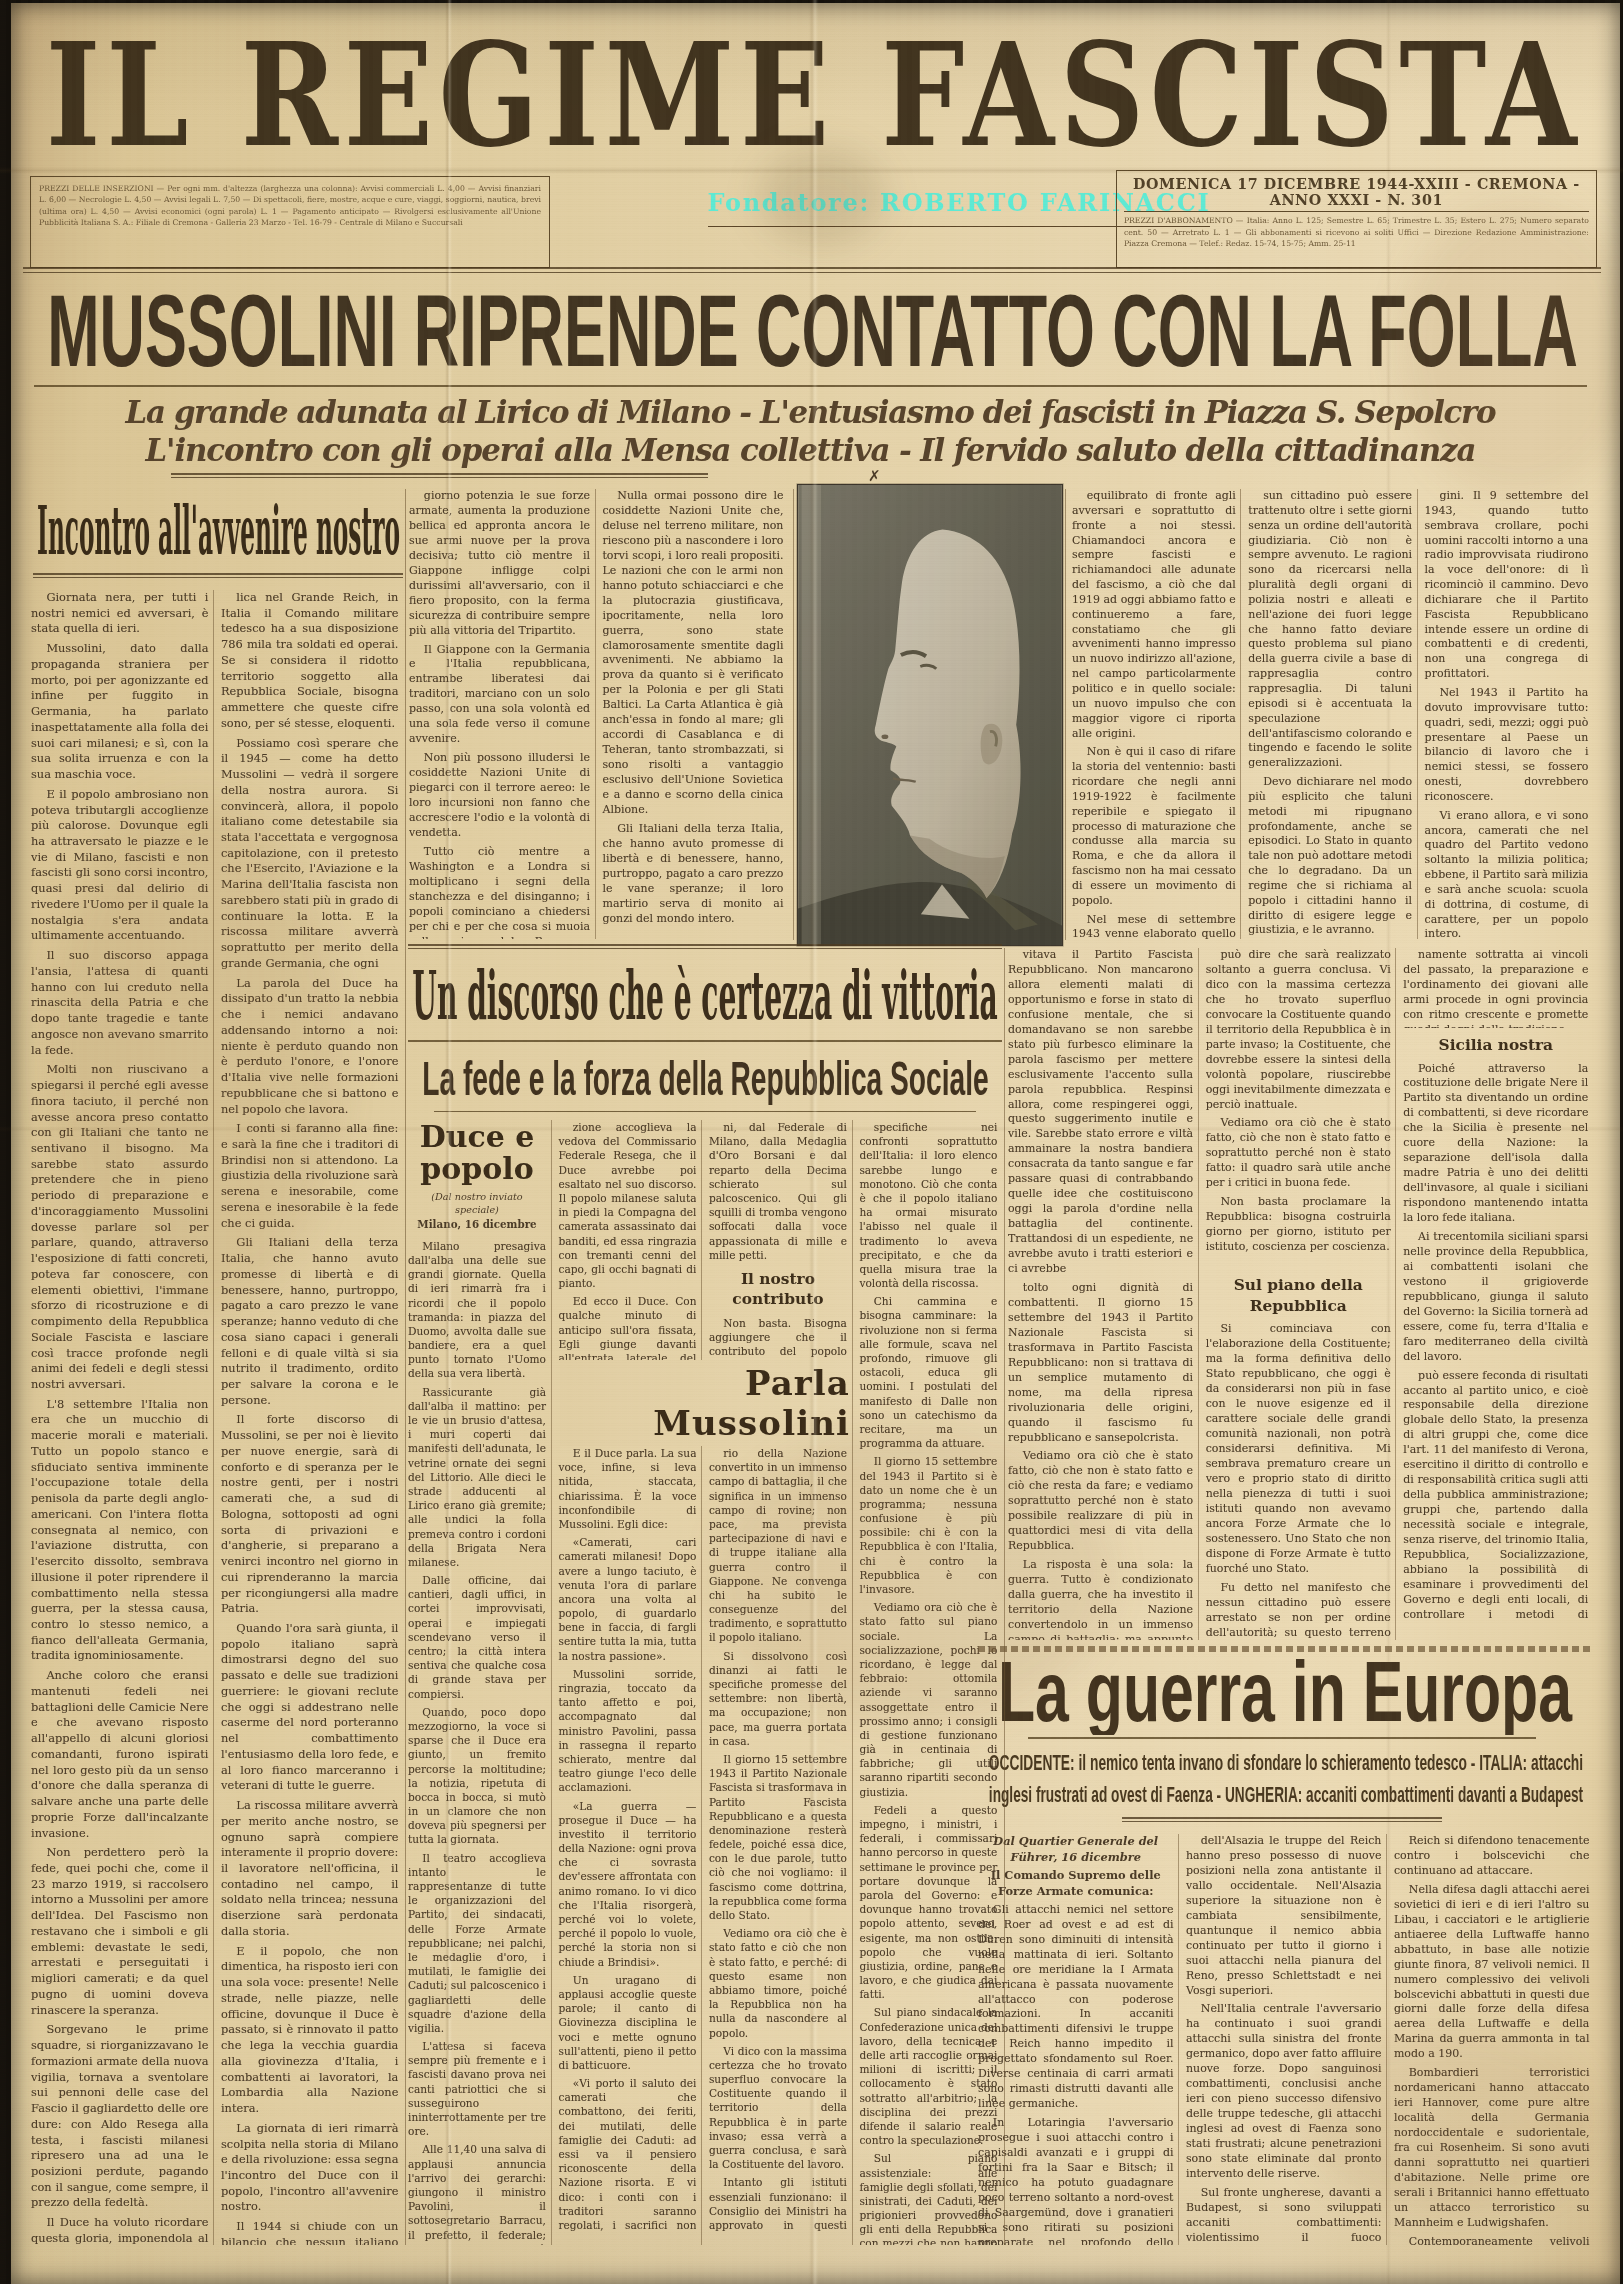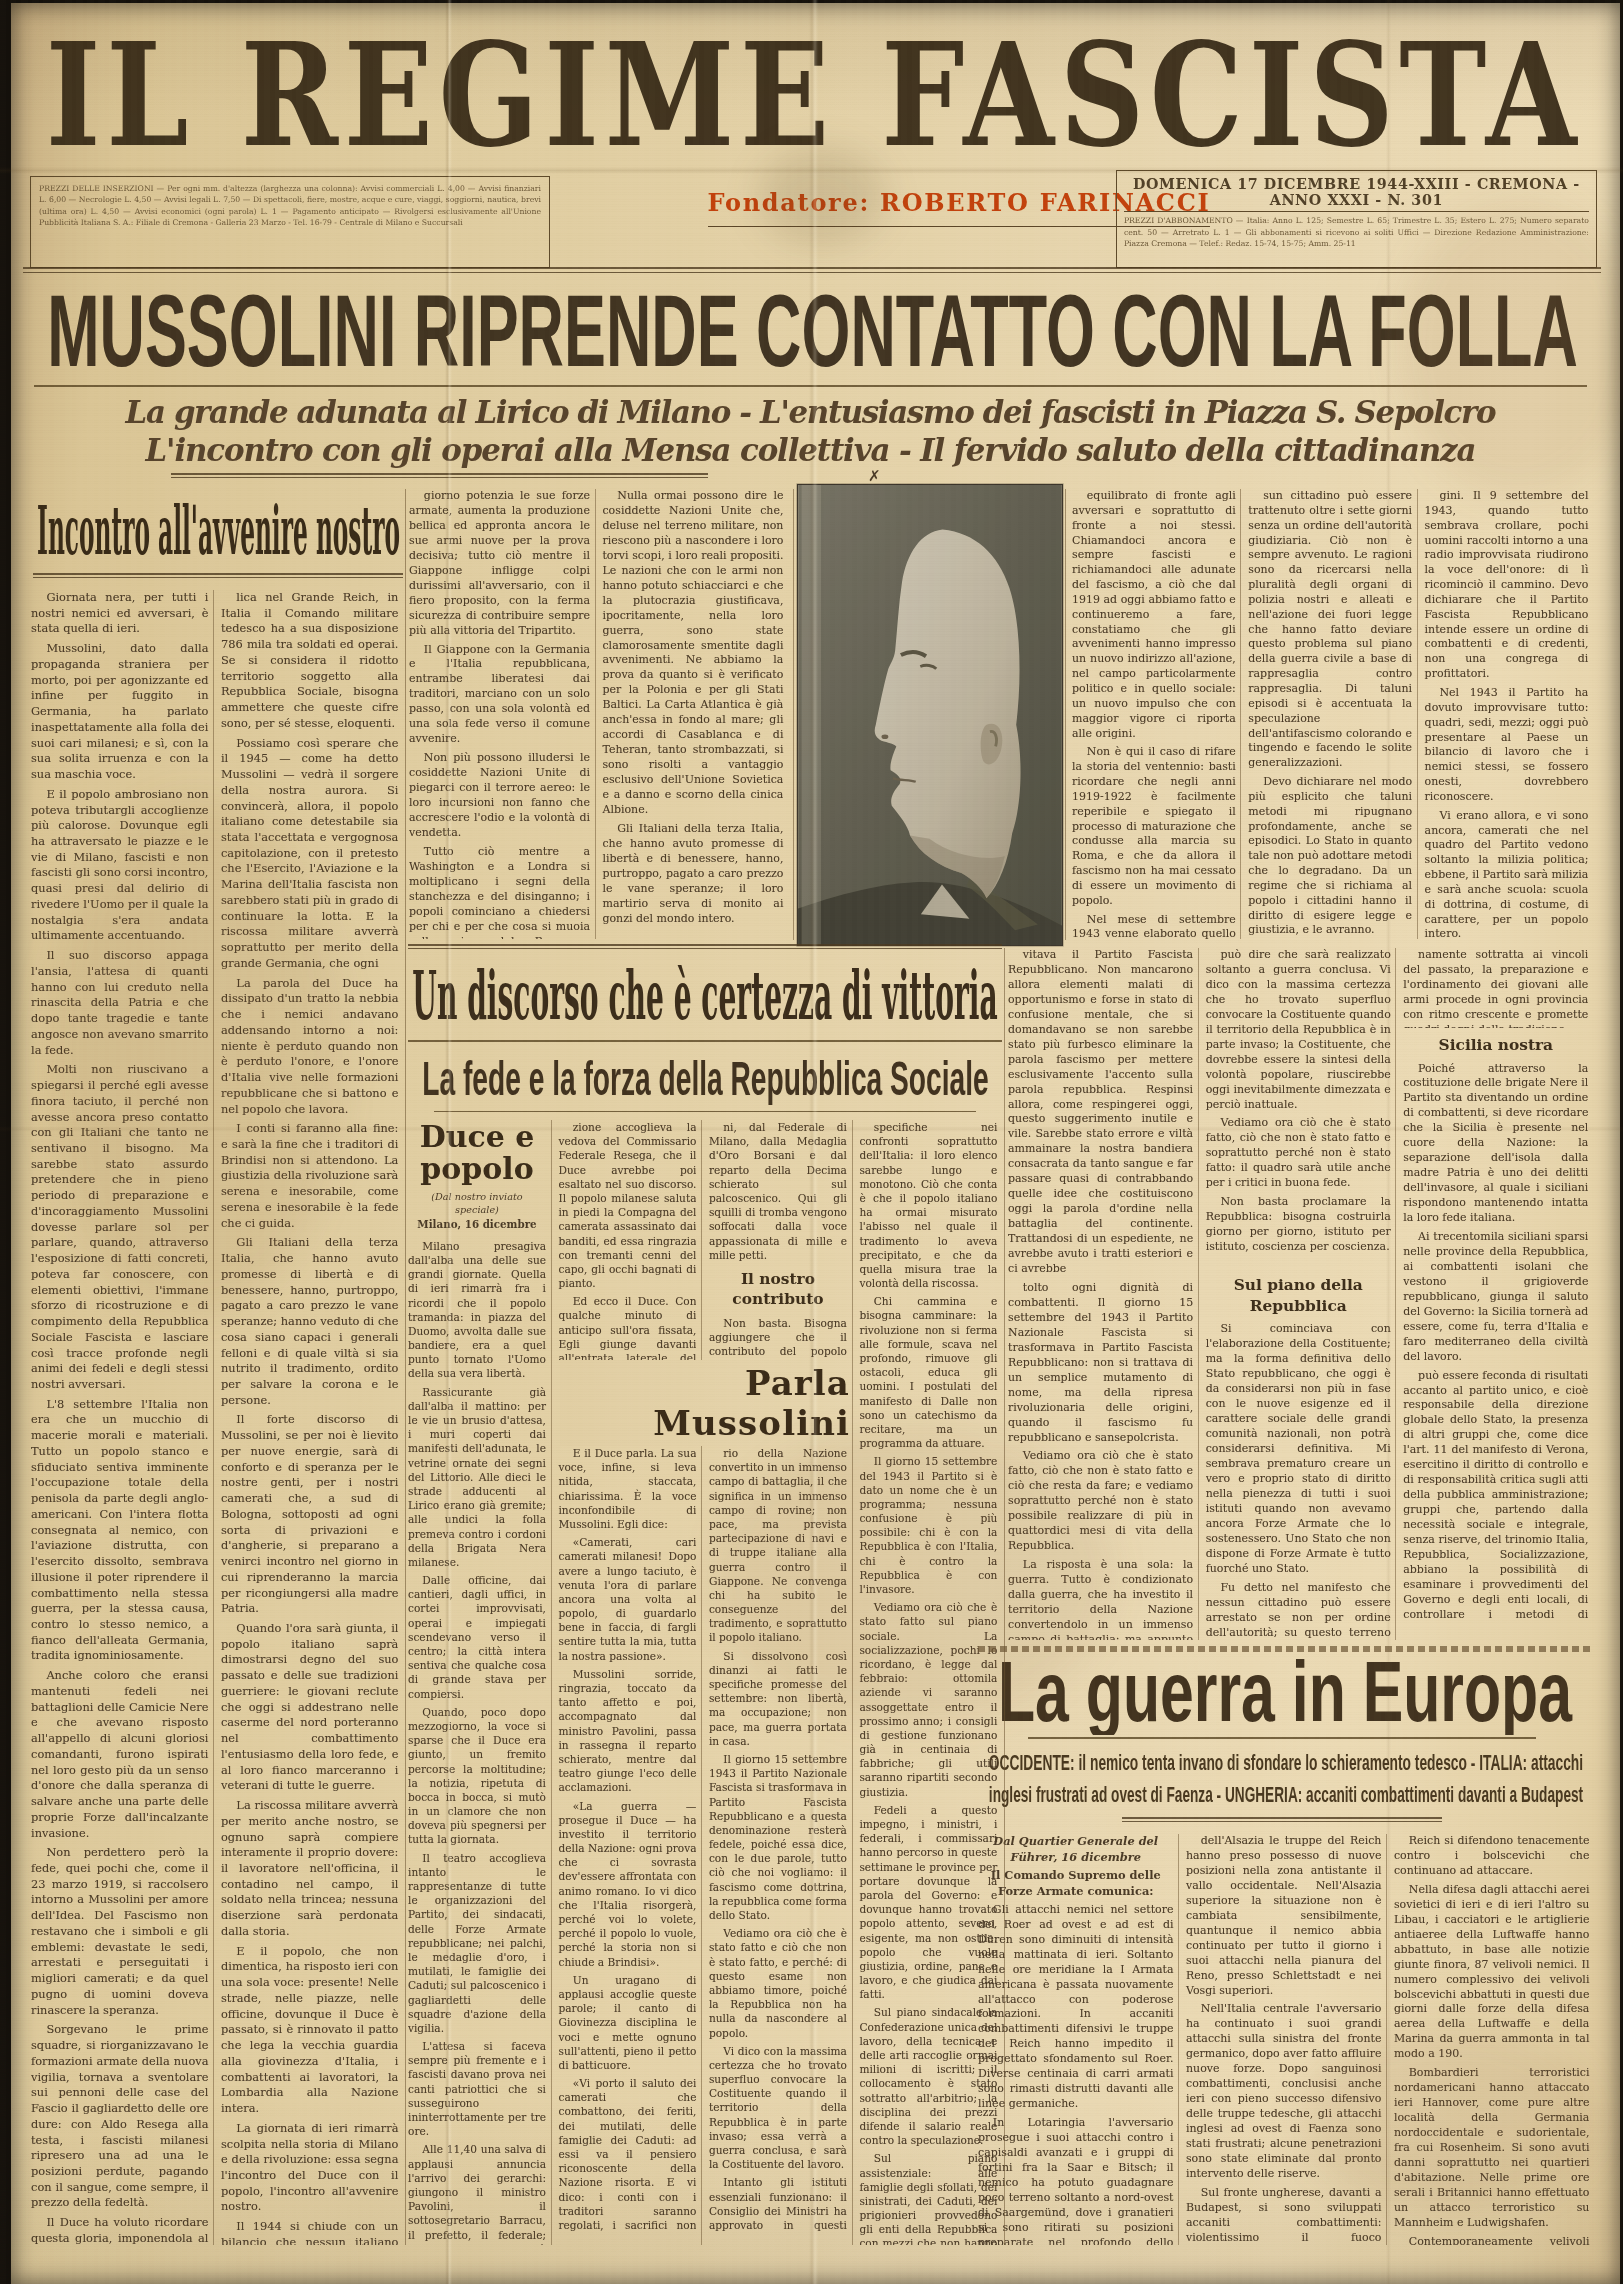--- a/index.html
+++ b/index.html
@@ -14,21 +14,21 @@
   .ink{color:#4a3a26;}
   
   .rule{background:#54411f;opacity:.78;}
   .rule-d{border-top:2.9px solid #4e3b20;border-bottom:1.1px solid #4e3b20;height:3.4px;opacity:.8;background:transparent;}
   .rule-d2{border-top:2.3px solid #4e3b20;border-bottom:0.6px solid #4e3b20;height:2.3px;opacity:.8;}
   .hatch{height:5.7px;opacity:.7;background:repeating-linear-gradient(90deg,#6a5433 0 7.4px,transparent 7.4px 11px);}
   .vline{width:0.6px;background:rgba(104,80,46,.55);}
   
   .hbox{border:1.1px solid #5d4929;padding:5.7px 8px;color:#6b5737;text-align:justify;overflow:hidden;}
   .hbox.small{font-size:7.7px;line-height:1.5;}
-  .founder{font-weight:bold;font-size:24px;letter-spacing:1.7px;color:#c2410c;text-align:left;}
+  .founder{font-weight:bold;font-size:24px;letter-spacing:1.7px;color:#5eead4;text-align:left;}
   .founder-u{border-bottom:1.7px solid #5b4527;padding-bottom:9px;display:inline-block;}
   .datebig{font-weight:bold;font-size:14.3px;color:#514027;text-align:center;letter-spacing:0.6px;}
   
   .cols{position:absolute;display:flex;gap:0;}
   .col{flex:1;overflow:hidden;position:relative;padding:0 4.6px 0 6.9px;border-left:0.6px solid rgba(104,80,46,.5);}
   .col:first-child{border-left:none;padding-left:0;}
   .chunk{overflow:hidden;}
   .bp{margin:0 0 4px;text-indent:1.35em;text-align:justify;
       text-shadow:0 0 0.6px rgba(74,58,38,.28);}
   .fs-lead{font-size:11.4px;line-height:1.38;}

